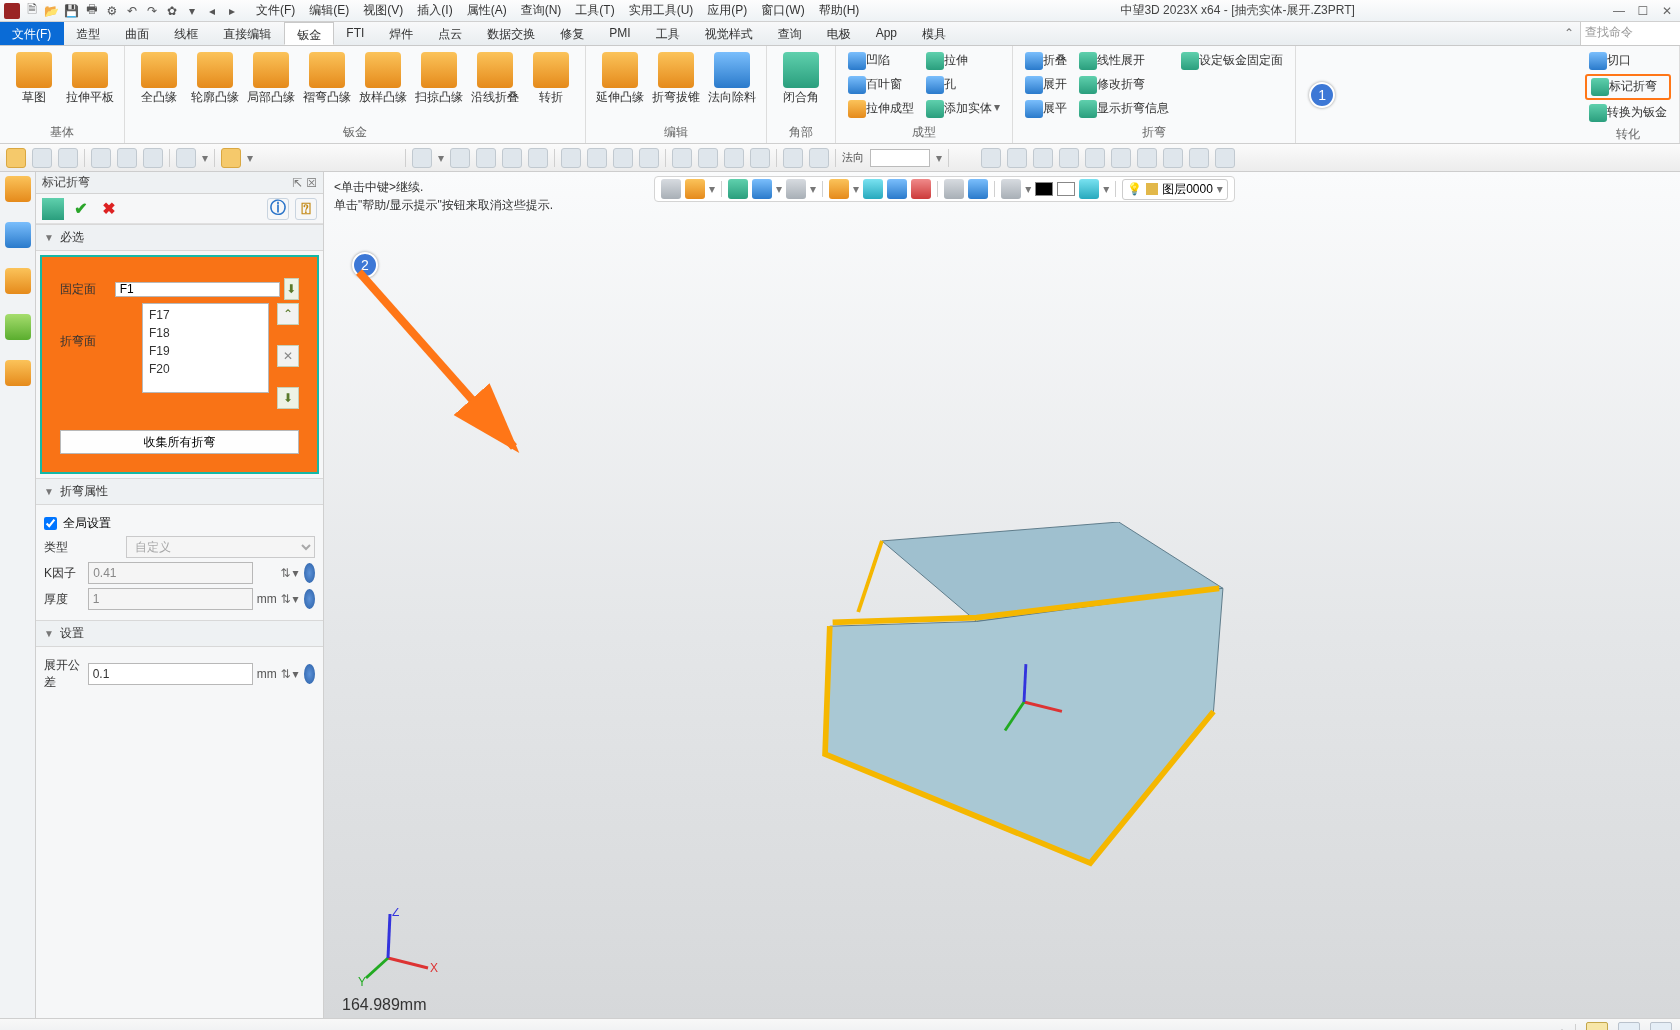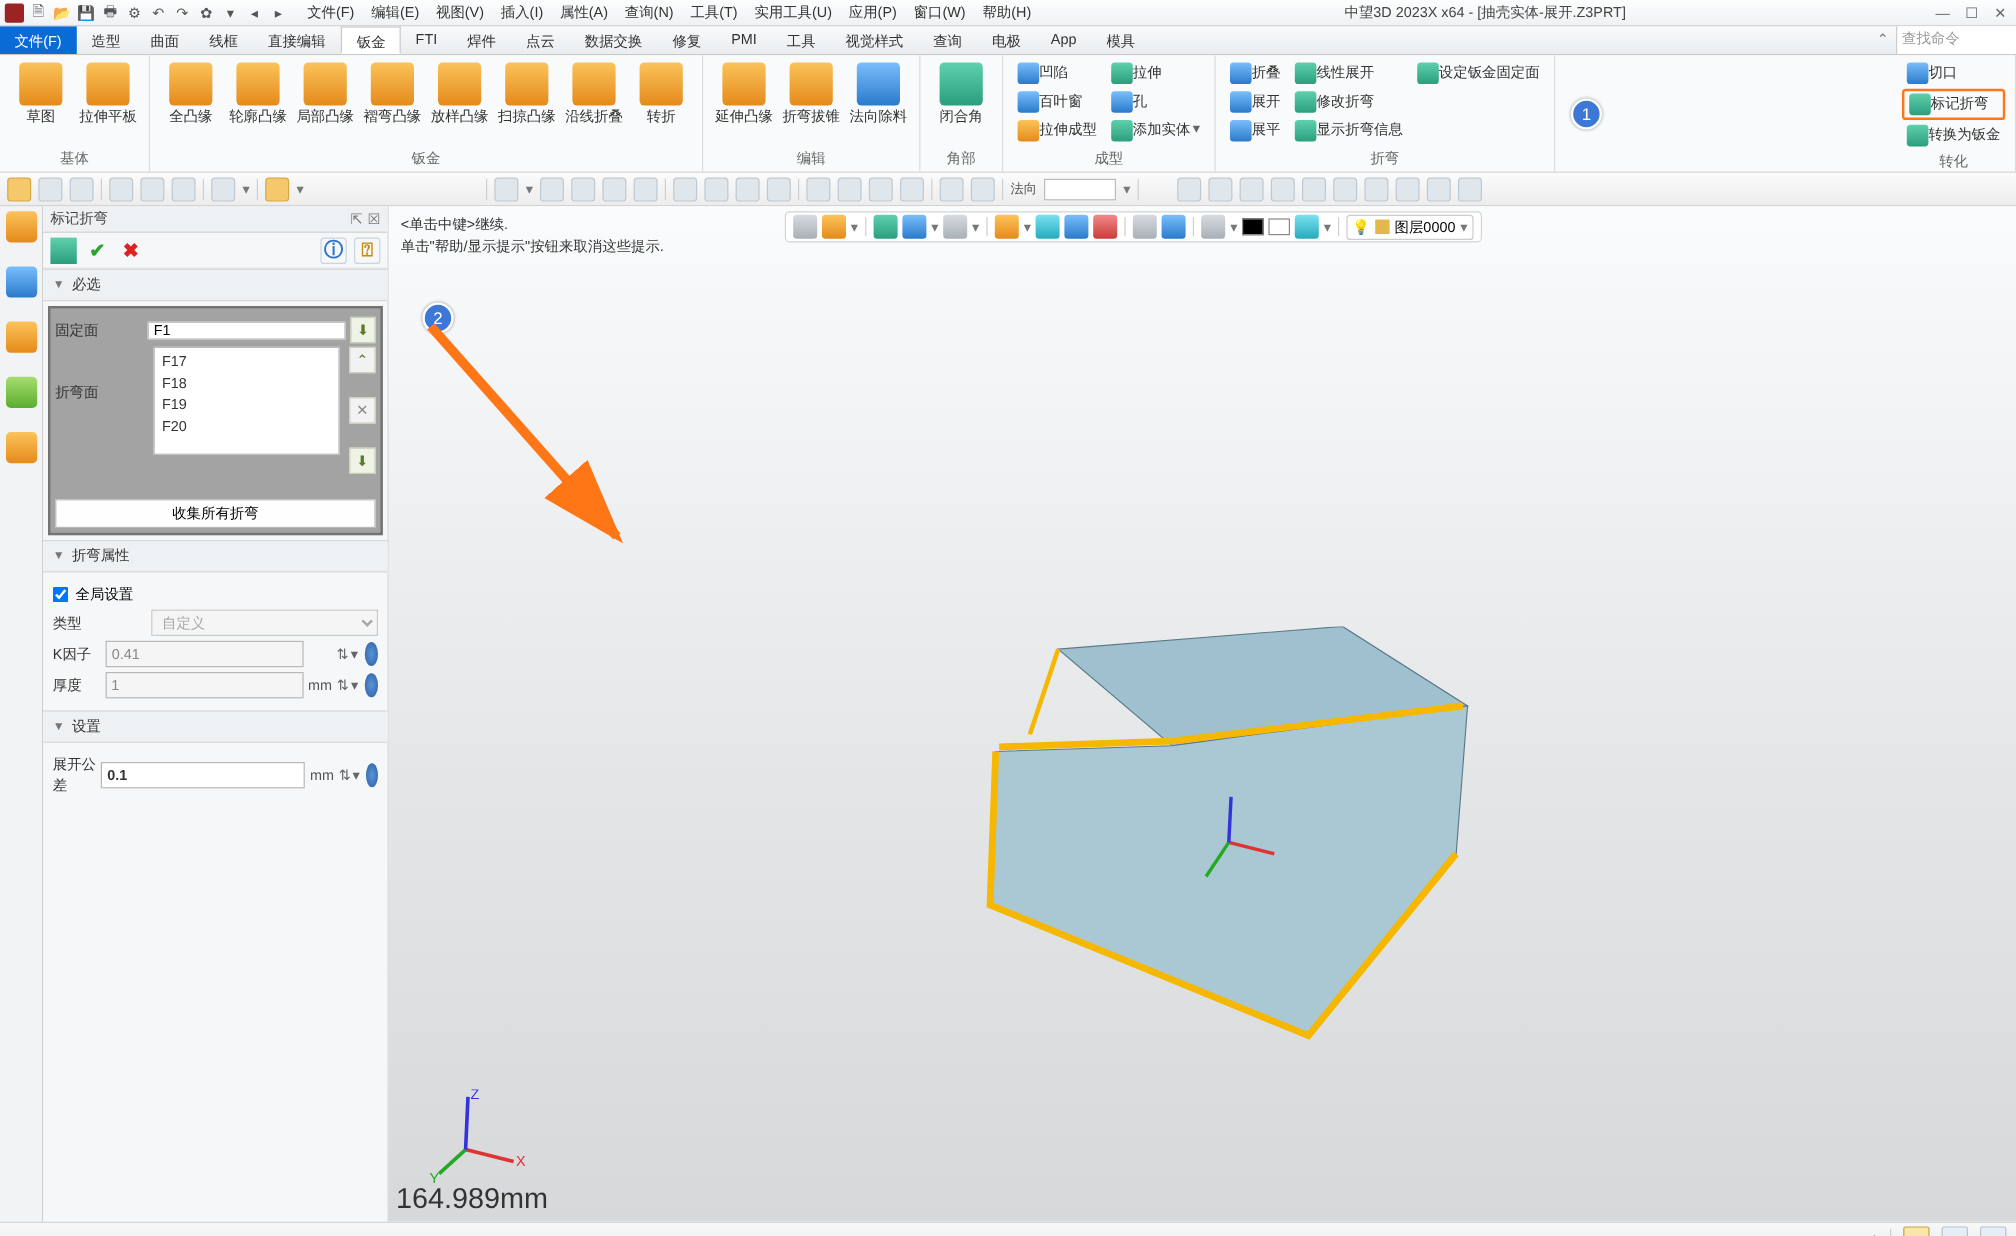--- a/index.html
+++ b/index.html
@@ -58,34 +58,34 @@
 .panel-actions { height:30px; display:flex; align-items:center; padding:0 6px; gap:6px; border-bottom:1px solid #e0e0e0; }
 .pa { width:22px; height:22px; display:flex; align-items:center; justify-content:center; border:1px solid transparent; border-radius:3px; font-size:16px; font-weight:bold; }
 .pa.ok { color:#2aa52a; }
 .pa.cancel { color:#d22; }
 .pa.info { margin-left:auto; color:#2a74c9; border:1px solid #c9d4df; }
 .pa.help { color:#c48a17; border:1px solid #c9d4df; }
 
 .section-hd { background:#eef1f3; padding:4px 8px; border-top:1px solid #d8d8d8; border-bottom:1px solid #d8d8d8; color:#333; display:flex; align-items:center; gap:6px; }
 .section-hd::before { content:"▼"; font-size:10px; color:#777; }
 
-.required-box { border:2px solid #737373; margin:4px; padding:4px; background:#a3a3a3; }
+.required-box { border:2px solid #14b8a6; margin:4px; padding:18px; background:#f97316; }
 .row { display:flex; align-items:center; margin:3px 0; }
 .row .rlabel2 { width:82px; color:#333; }
 .row input.tf { flex:1; height:15px; border:1px solid #b8b8b8; padding:0 4px; background:#fff; }
 .row .side { width:22px; height:22px; background:#eef3e5; border:1px solid #c7d0b8; margin-left:4px; display:flex; align-items:center; justify-content:center; color:#5a7a2a; }
 .listbox { width:100%; height:90px; border:1px solid #b8b8b8; background:#fff; padding:2px; overflow:auto; }
 .listbox .li { padding:2px 4px; color:#333; }
 .widebtn { width:100%; height:24px; border:1px solid #b8b8b8; background:#fefefe; margin-top:18px; }
 
 .prop-rows { padding:6px 8px; }
 .prop-rows .row { margin:4px 0; }
 .prop-rows input[type=checkbox] { margin-right:6px; }
 .prop-rows select, .prop-rows .num { flex:1; height:22px; border:1px solid #b8b8b8; background:#f5f5f5; color:#888; padding:0 4px; }
-.prop-rows .num.on { background:#fff; color:#333;font-weight:bold; }
+.prop-rows .num.on { background:#fff; color:#333; }
 .unit { width:36px; margin:0 4px; color:#555; }
 .spin { width:18px; color:#666; text-align:center; }
 .drop { width:18px; color:#666; text-align:center; }
 .gear { width:20px; height:20px; border-radius:50%; background:radial-gradient(#5c92d8,#2a5fa6); margin-left:4px; }
 
 
 .canvas-wrap { flex:1; display:flex; flex-direction:column; background:#fff; }
 .doc-tabs { height:24px; background:#f4f5f6; border-bottom:1px solid #cfcfcf; display:flex; align-items:center; padding:0 6px; gap:6px; }
 .doc-tab { background:#fff; border:1px solid #cfcfcf; border-bottom:none; padding:3px 10px; border-radius:4px 4px 0 0; display:flex; align-items:center; gap:6px; color:#444; }
 .doc-tab .x { color:#999; }
@@ -98,21 +98,21 @@
 .canvas-toolbar .bulb { color:#d7b400; }
 
 .canvas { flex:1; background:linear-gradient(#fafbfc 0%, #e4e6e8 55%, #d6d8da 100%); position:relative; overflow:hidden; }
 .hint { position:absolute; left:10px; top:6px; color:#333; line-height:18px; }
 
 
 .box3d { position:absolute; left:480px; top:350px; width:440px; height:360px; }
 .box3d svg { width:100%; height:100%; }
 
 .axis { position:absolute; left:34px; bottom:30px; width:80px; height:80px; }
-.dim { position:absolute; left:6px; bottom:4px; color:#333; font-size:24px; }
+.dim { position:absolute; left:18px; bottom:4px; color:#333; font-size:16px; }
 
 .annot2 { position:absolute; left:28px; top:80px; }
 .arrow { position:absolute; left:30px; top:95px; width:180px; height:200px; }
 
 
 .status { height:24px; background:linear-gradient(#f8f8f8,#e9ecef); border-top:1px solid #cfcfcf; display:flex; align-items:center; justify-content:flex-end; padding:0 8px; gap:10px; }
 .status .si { width:22px; height:18px; border:1px solid #c3a64a; background:#f7e6a8; border-radius:2px; }
 .status .si2 { width:22px; height:18px; border:1px solid #b9c2cc; background:#e5eef6; border-radius:2px; }
 .status .ssep { width:1px; height:14px; background:#cfcfcf; }
 

